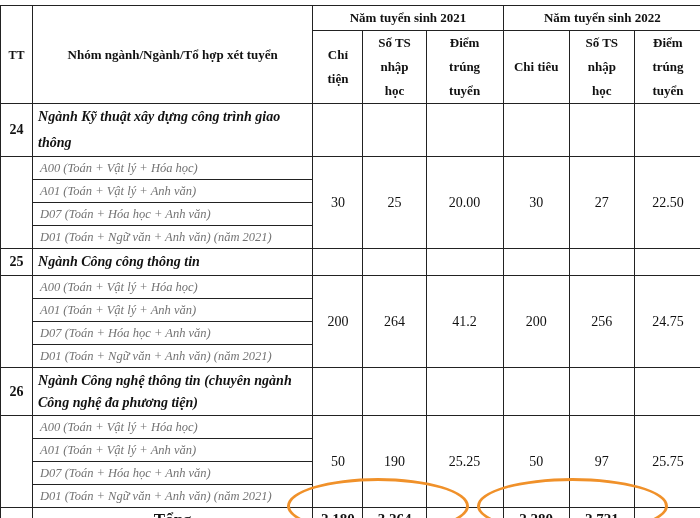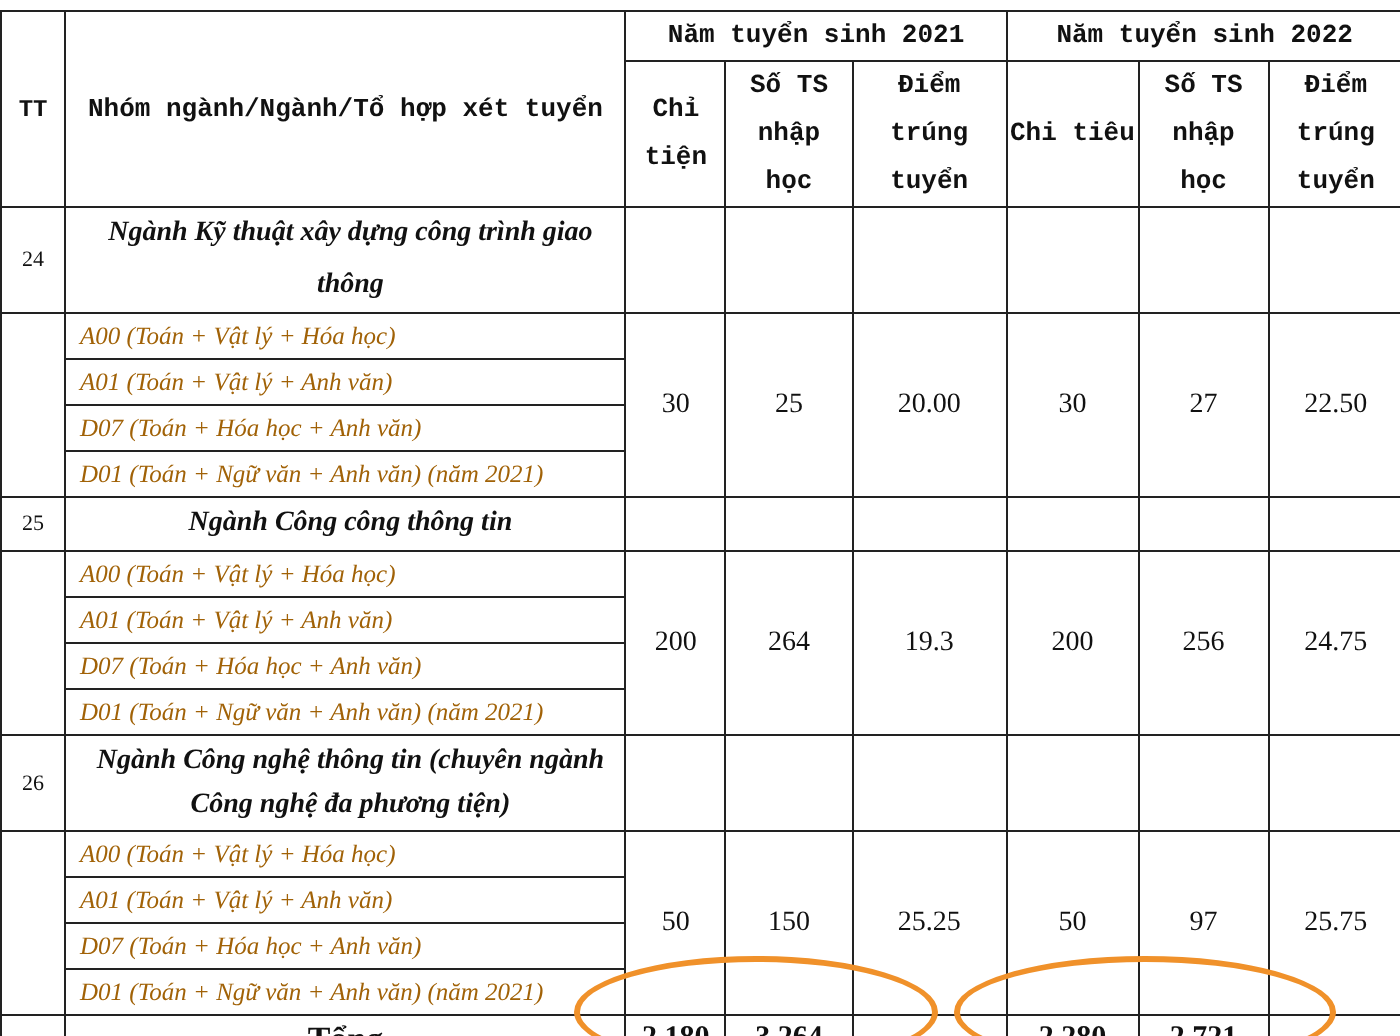--- a/index.html
+++ b/index.html
@@ -1,23 +1,23 @@
 <!DOCTYPE html>
 <html><head>
 <meta charset="utf-8">
 <style>
   html, body { margin:0; padding:0; background:#ffffff; }
   body { width:700px; height:518px; overflow:hidden; position:relative;
          font-family:"Liberation Serif", "DejaVu Serif", serif; color:#111; }
   table { border-collapse:collapse; position:absolute; left:0; top:5px; table-layout:fixed; width:702px; }
   td, th { border:1.5px solid #222; padding:0; text-align:center; vertical-align:middle; font-size:13px; }
-  th { font-weight:bold; line-height:24px;font-family:Liberation Mono, monospace; }
-  .tt { font-weight:normal; font-size:11px;margin-left:44px; }
-  .major { text-align:center; font-weight:bold; font-style:italic; font-size:14px; padding-left:5px; line-height:26px;font-family:Liberation Serif, serif; }
-  .combo { text-align:left; font-style:italic; font-size:12.5px; padding-left:7px; height:22px; line-height:20px; color:#a16207; }
+  th { font-weight:bold; line-height:24px; }
+  .tt { font-weight:bold; font-size:14px;margin-left:44px; }
+  .major { text-align:left; font-weight:bold; font-style:italic; font-size:14px; padding-left:5px; line-height:26px;font-family:Liberation Serif, serif; }
+  .combo { text-align:left; font-style:italic; font-size:12.5px; padding-left:7px; height:22px; line-height:20px; color:#737373; }
   .num { font-size:14px; }
   .total-label { font-weight:bold; font-size:17px; }
   .total-num { font-weight:bold; font-size:15px; }
   .year-hdr { font-size:13px; }
   .ellipse { position:absolute; border:3px solid #f0912a; border-radius:50%; pointer-events:none; }
 </style>
 </head>
 <body>
 
 <table>
@@ -87,21 +87,21 @@
         <td></td>
         <td></td>
         <td></td>
         <td></td>
     </tr>
     <tr>
       <td rowspan="4"></td>
       <td class="combo">A00 (Toán + Vật lý + Hóa học)</td>
       <td rowspan="4" class="num">200</td>
       <td rowspan="4" class="num">264</td>
-      <td rowspan="4" class="num">19.3</td>
+      <td rowspan="4" class="num">41.2</td>
       <td rowspan="4" class="num">200</td>
       <td rowspan="4" class="num">256</td>
       <td rowspan="4" class="num">24.75</td>
     </tr>
     <tr>
         <td class="combo">A01 (Toán + Vật lý + Anh văn)</td>
       </tr>
     <tr>
         <td class="combo">D07 (Toán + Hóa học + Anh văn)</td>
       </tr>
@@ -116,21 +116,21 @@
         <td></td>
         <td></td>
         <td></td>
         <td></td>
         <td></td>
     </tr>
     <tr>
       <td rowspan="4"></td>
       <td class="combo">A00 (Toán + Vật lý + Hóa học)</td>
       <td rowspan="4" class="num">50</td>
-      <td rowspan="4" class="num">150</td>
+      <td rowspan="4" class="num">190</td>
       <td rowspan="4" class="num">25.25</td>
       <td rowspan="4" class="num">50</td>
       <td rowspan="4" class="num">97</td>
       <td rowspan="4" class="num">25.75</td>
     </tr>
     <tr>
         <td class="combo">A01 (Toán + Vật lý + Anh văn)</td>
       </tr>
     <tr>
         <td class="combo">D07 (Toán + Hóa học + Anh văn)</td>

